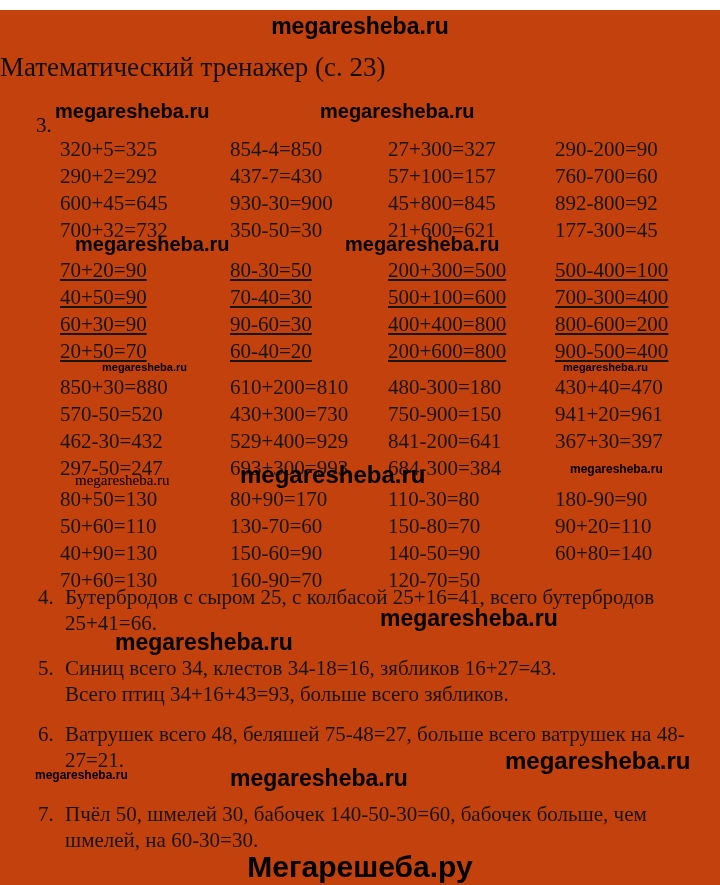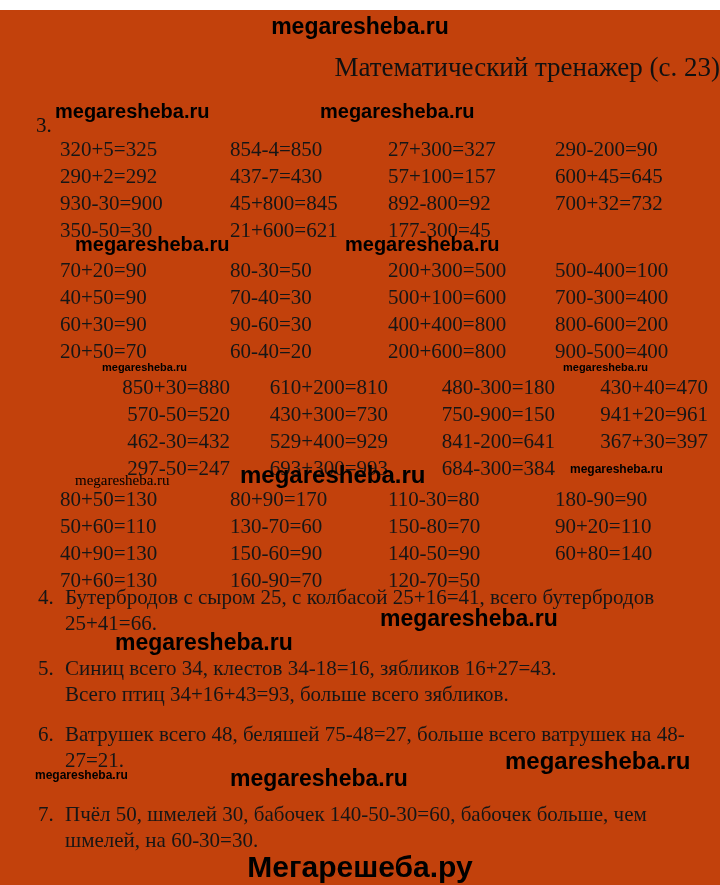--- a/index.html
+++ b/index.html
@@ -25,34 +25,34 @@
   .wm-d3     { top:452px; left:570px; font-size:12px; }
   .wm-e1     { top:595px; left:380px; font-size:23px; }
   .wm-e2     { top:619px; left:115px; font-size:23px; }
   .wm-f1     { top:737px; left:505px; font-size:24px; }
   .wm-f2     { top:758px; left:35px;  font-size:12px; }
   .wm-f3     { top:755px; left:230px; font-size:23px; }
   .wm-footer { top:840px; left:0; width:720px; text-align:center; font-size:30px; }
 
   .title {
     position:absolute; top:42px; left:0; width:720px; margin:0;
-    text-align:right; font-size:27px; font-weight:normal;
+    text-align:left; font-size:27px; font-weight:normal;
     font-family:"Liberation Serif", serif; color:#111111;
   }
   .exercise-number {
     position:absolute; top:103px; left:36px; font-size:21px;
   }
   .eq-block {
     position:absolute; left:60px; width:648px;
     display:grid; grid-template-columns:170px 158px 167px auto;
     font-size:21px; line-height:27px; color:#161616;
   }
   .eq-b1 { top:126px; }
-  .eq-b2 { top:247px; }
-  .eq-b3 { top:364px;text-align:right; }
+  .eq-b2 { top:247px;text-decoration:underline; }
+  .eq-b3 { top:364px; }
   .eq-b4 { top:476px; }
 
   .problem { position:absolute; left:0; width:720px; font-size:21px; color:#161616; }
   .p4 { top:575px; } .p5 { top:646px; } .p6 { top:712px; } .p7 { top:792px; }
   .pnum { position:absolute; left:38px; top:0; }
   .pl1  { position:absolute; left:65px; top:0; width:640px; white-space:nowrap; }
   .pl2  { position:absolute; left:65px; top:26px; width:640px; white-space:nowrap; }
 </style>
 </head>
 <body>
@@ -69,20 +69,21 @@
   <div class="exercise-number">3.</div>
 
   <div class="eq-block eq-b1">
       <span>320+5=325</span>
       <span>854-4=850</span>
       <span>27+300=327</span>
       <span>290-200=90</span>
       <span>290+2=292</span>
       <span>437-7=430</span>
       <span>57+100=157</span>
+      <span>760-700=60</span>
       <span>600+45=645</span>
       <span>930-30=900</span>
       <span>45+800=845</span>
       <span>892-800=92</span>
       <span>700+32=732</span>
       <span>350-50=30</span>
       <span>21+600=621</span>
       <span>177-300=45</span>
     </div>
 

